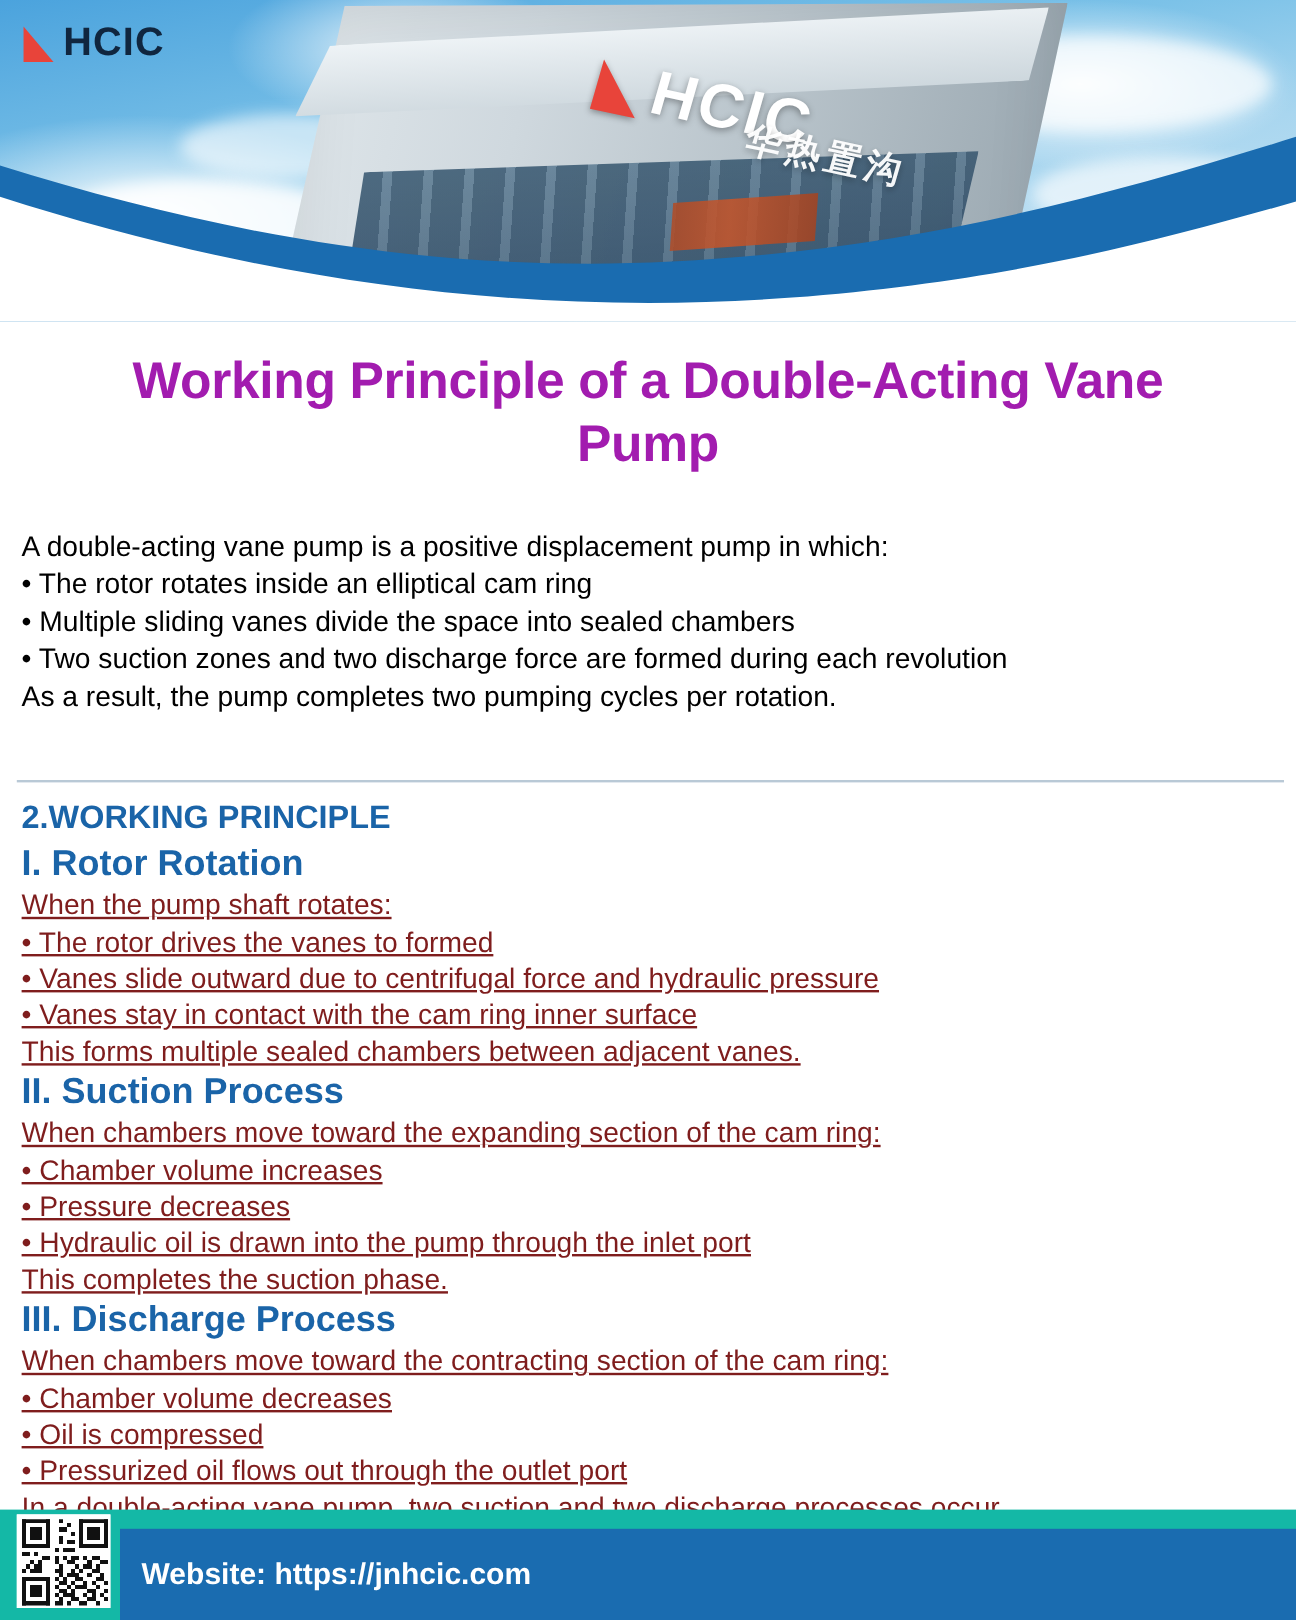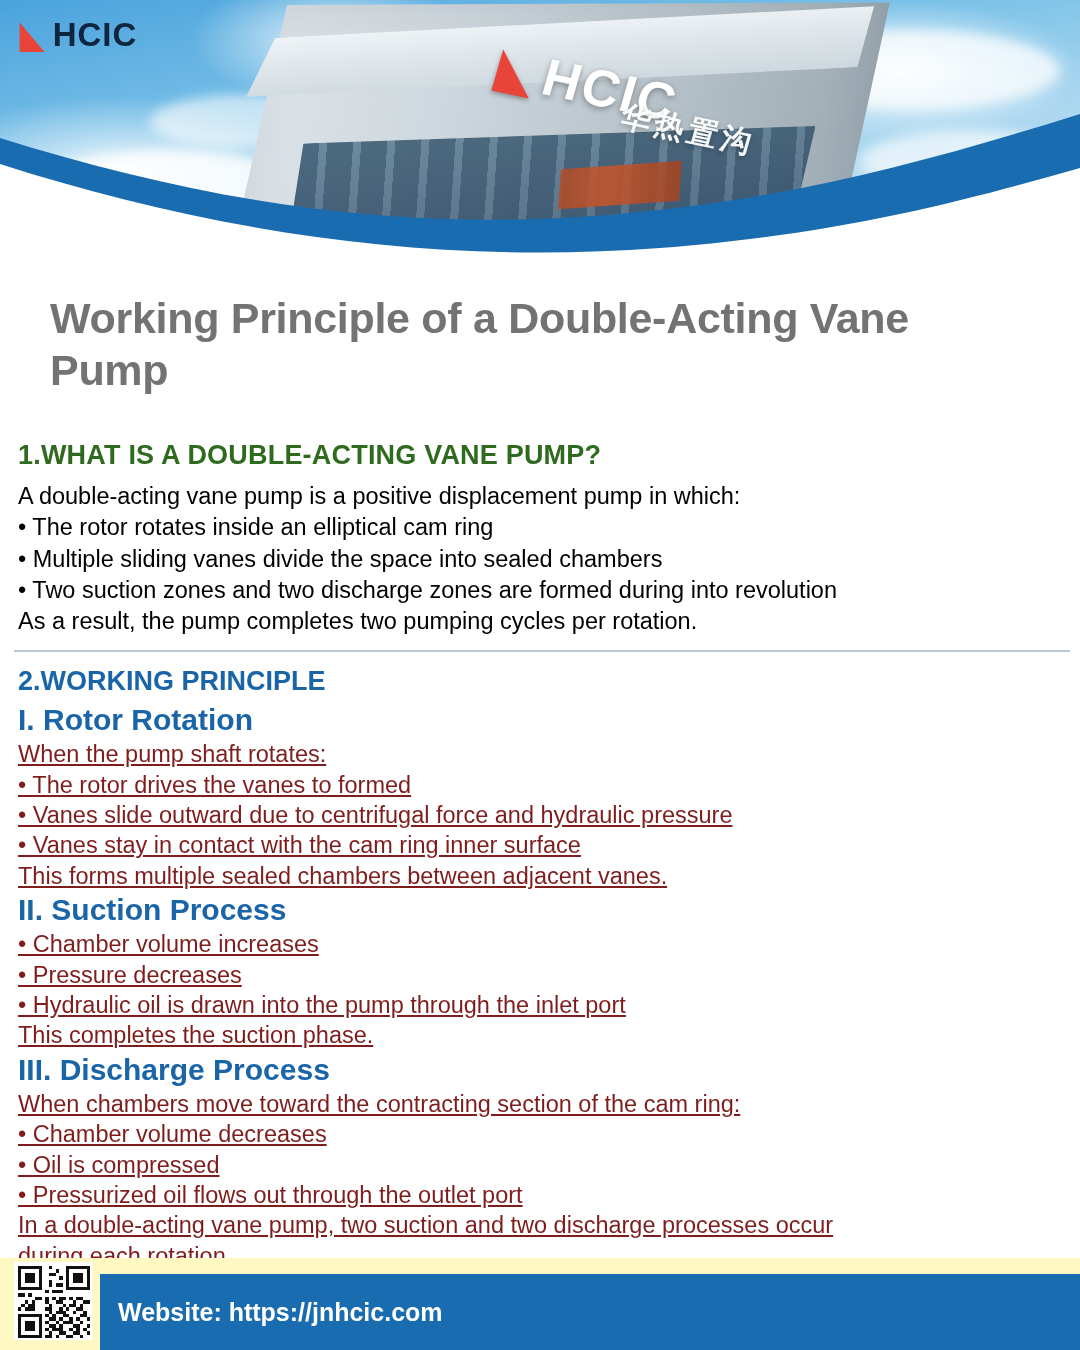--- a/index.html
+++ b/index.html
@@ -110,21 +110,22 @@
     color: #e8443a; font-size: 36px; font-weight: bold; line-height: 1;
     transform: scaleX(0.85);
   }
   .corner-logo .ltext {
     color: #10263f; font-size: 33px; font-weight: bold; letter-spacing: 1px;
   }
 
   
   .title {
     position: absolute; left: 50px; top: 292px; width: 980px;
-    color: #737373;
+    text-align: center;
+    color: #a21caf;
     font-size: 43px; font-weight: bold; line-height: 1.22;
     letter-spacing: -0.3px;
   }
 
   
   .sec1 { position: absolute; left: 18px; top: 440px; width: 1052px; }
   .h-green {
     color: #2f6b1f; font-size: 27px; font-weight: bold; letter-spacing: .2px;
     margin-bottom: 10px;
   }
@@ -147,21 +148,21 @@
     color: #1a64a8; font-size: 30px; font-weight: bold; line-height: 1.28;
   }
   .body-blue {
     color: #7f1d1d; font-size: 23.5px; line-height: 1.29; text-decoration: underline;
   }
   .body-blue p { white-space: nowrap; }
 
   
   .footer {
     position: absolute; left: 0; bottom: 0; width: 1080px; height: 92px;
-    background: #fef9c3;
+    background: #14b8a6;
     padding-left: 16px;
   }
   .footer-bar {
     position: absolute; left: 100px; bottom: 0; width: 980px; height: 76px;
     background: #1a6cb0;
     display: flex; align-items: center;
   }
   .footer-text {
     color: #ffffff; font-size: 25px; font-weight: bold; margin-left: 18px;
   }
@@ -205,26 +206,25 @@
   </div>
 
   <div class="corner-logo">
     <span class="lmark">◣</span>
     <span class="ltext">HCIC</span>
   </div>
 
   <div class="title">Working Principle of a Double-Acting Vane Pump</div>
 
   <div class="sec1">
-    <div class="h-green">1.WHAT IS A DOUBLE-ACTING VANE PUMP?</div>
     <div class="body-dark">
       <p>A double-acting vane pump is a positive displacement pump in which:</p>
       <p>• The rotor rotates inside an elliptical cam ring</p>
       <p>• Multiple sliding vanes divide the space into sealed chambers</p>
-      <p>• Two suction zones and two discharge zones are formed during into revolution</p>
+      <p>• Two suction zones and two discharge force are formed during each revolution</p>
       <p>As a result, the pump completes two pumping cycles per rotation.</p>
     </div>
   </div>
 
   <div class="divider"></div>
 
   <div class="sec2">
     <div class="h-blue">2.WORKING PRINCIPLE</div>
 
     <div>
@@ -234,20 +234,21 @@
         <p>• The rotor drives the vanes to formed</p>
         <p>• Vanes slide outward due to centrifugal force and hydraulic pressure</p>
         <p>• Vanes stay in contact with the cam ring inner surface</p>
         <p>This forms multiple sealed chambers between adjacent vanes.</p>
       </div>
     </div>
 
     <div>
       <div class="sub-blue">II. Suction Process</div>
       <div class="body-blue">
+        <p>When chambers move toward the expanding section of the cam ring:</p>
         <p>• Chamber volume increases</p>
         <p>• Pressure decreases</p>
         <p>• Hydraulic oil is drawn into the pump through the inlet port</p>
         <p>This completes the suction phase.</p>
       </div>
     </div>
 
     <div>
       <div class="sub-blue">III. Discharge Process</div>
       <div class="body-blue">

